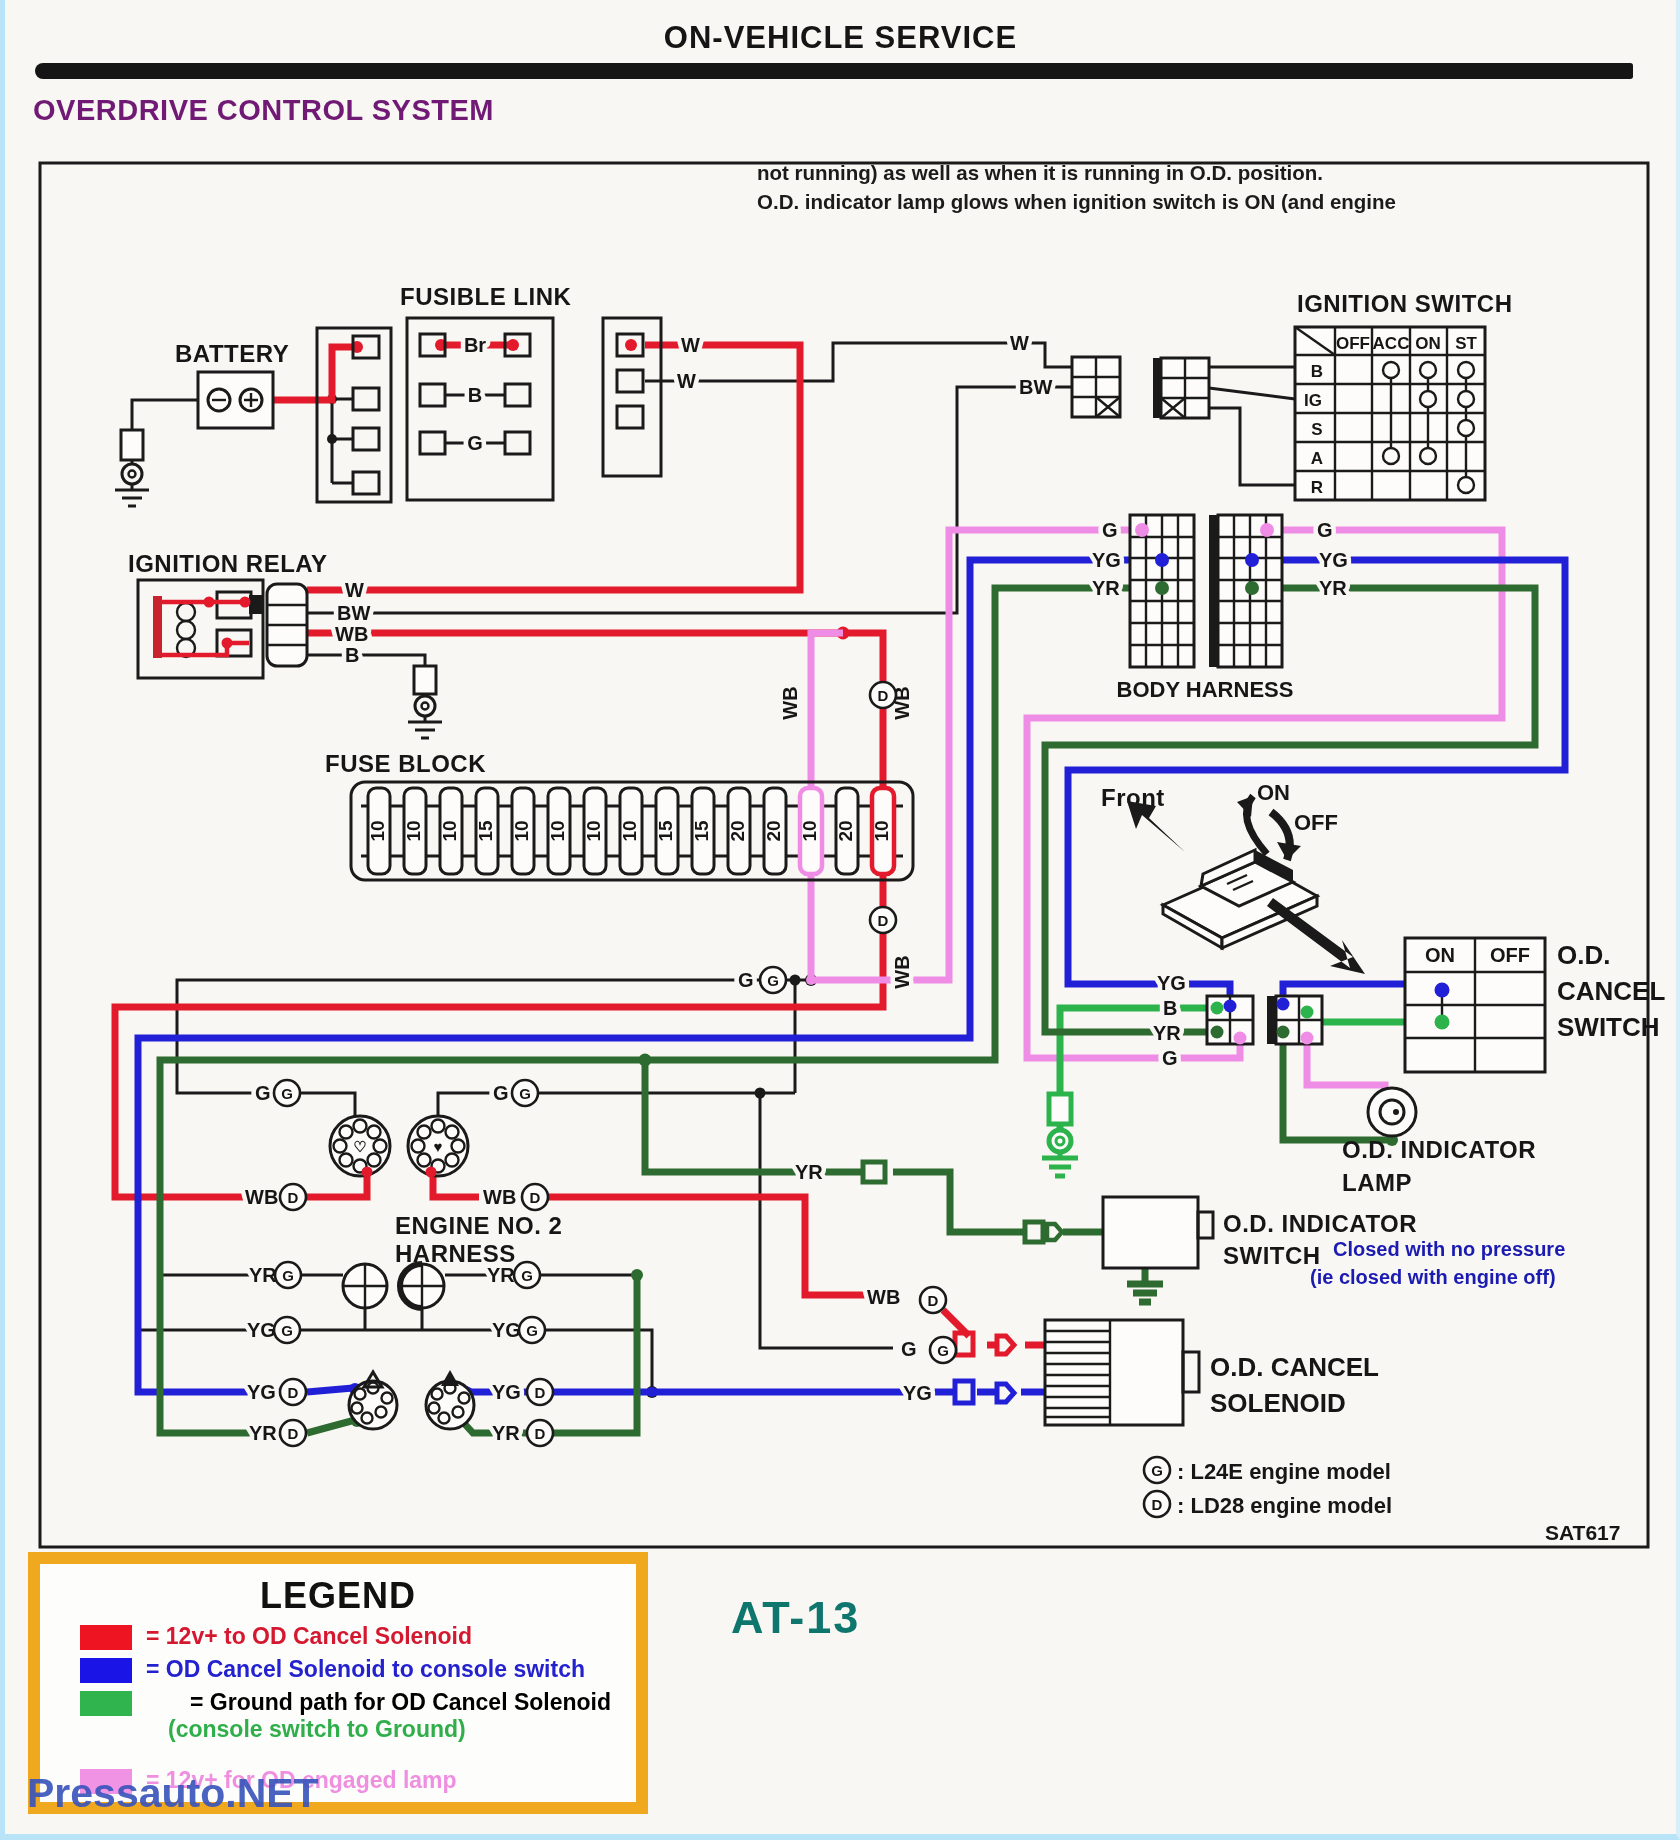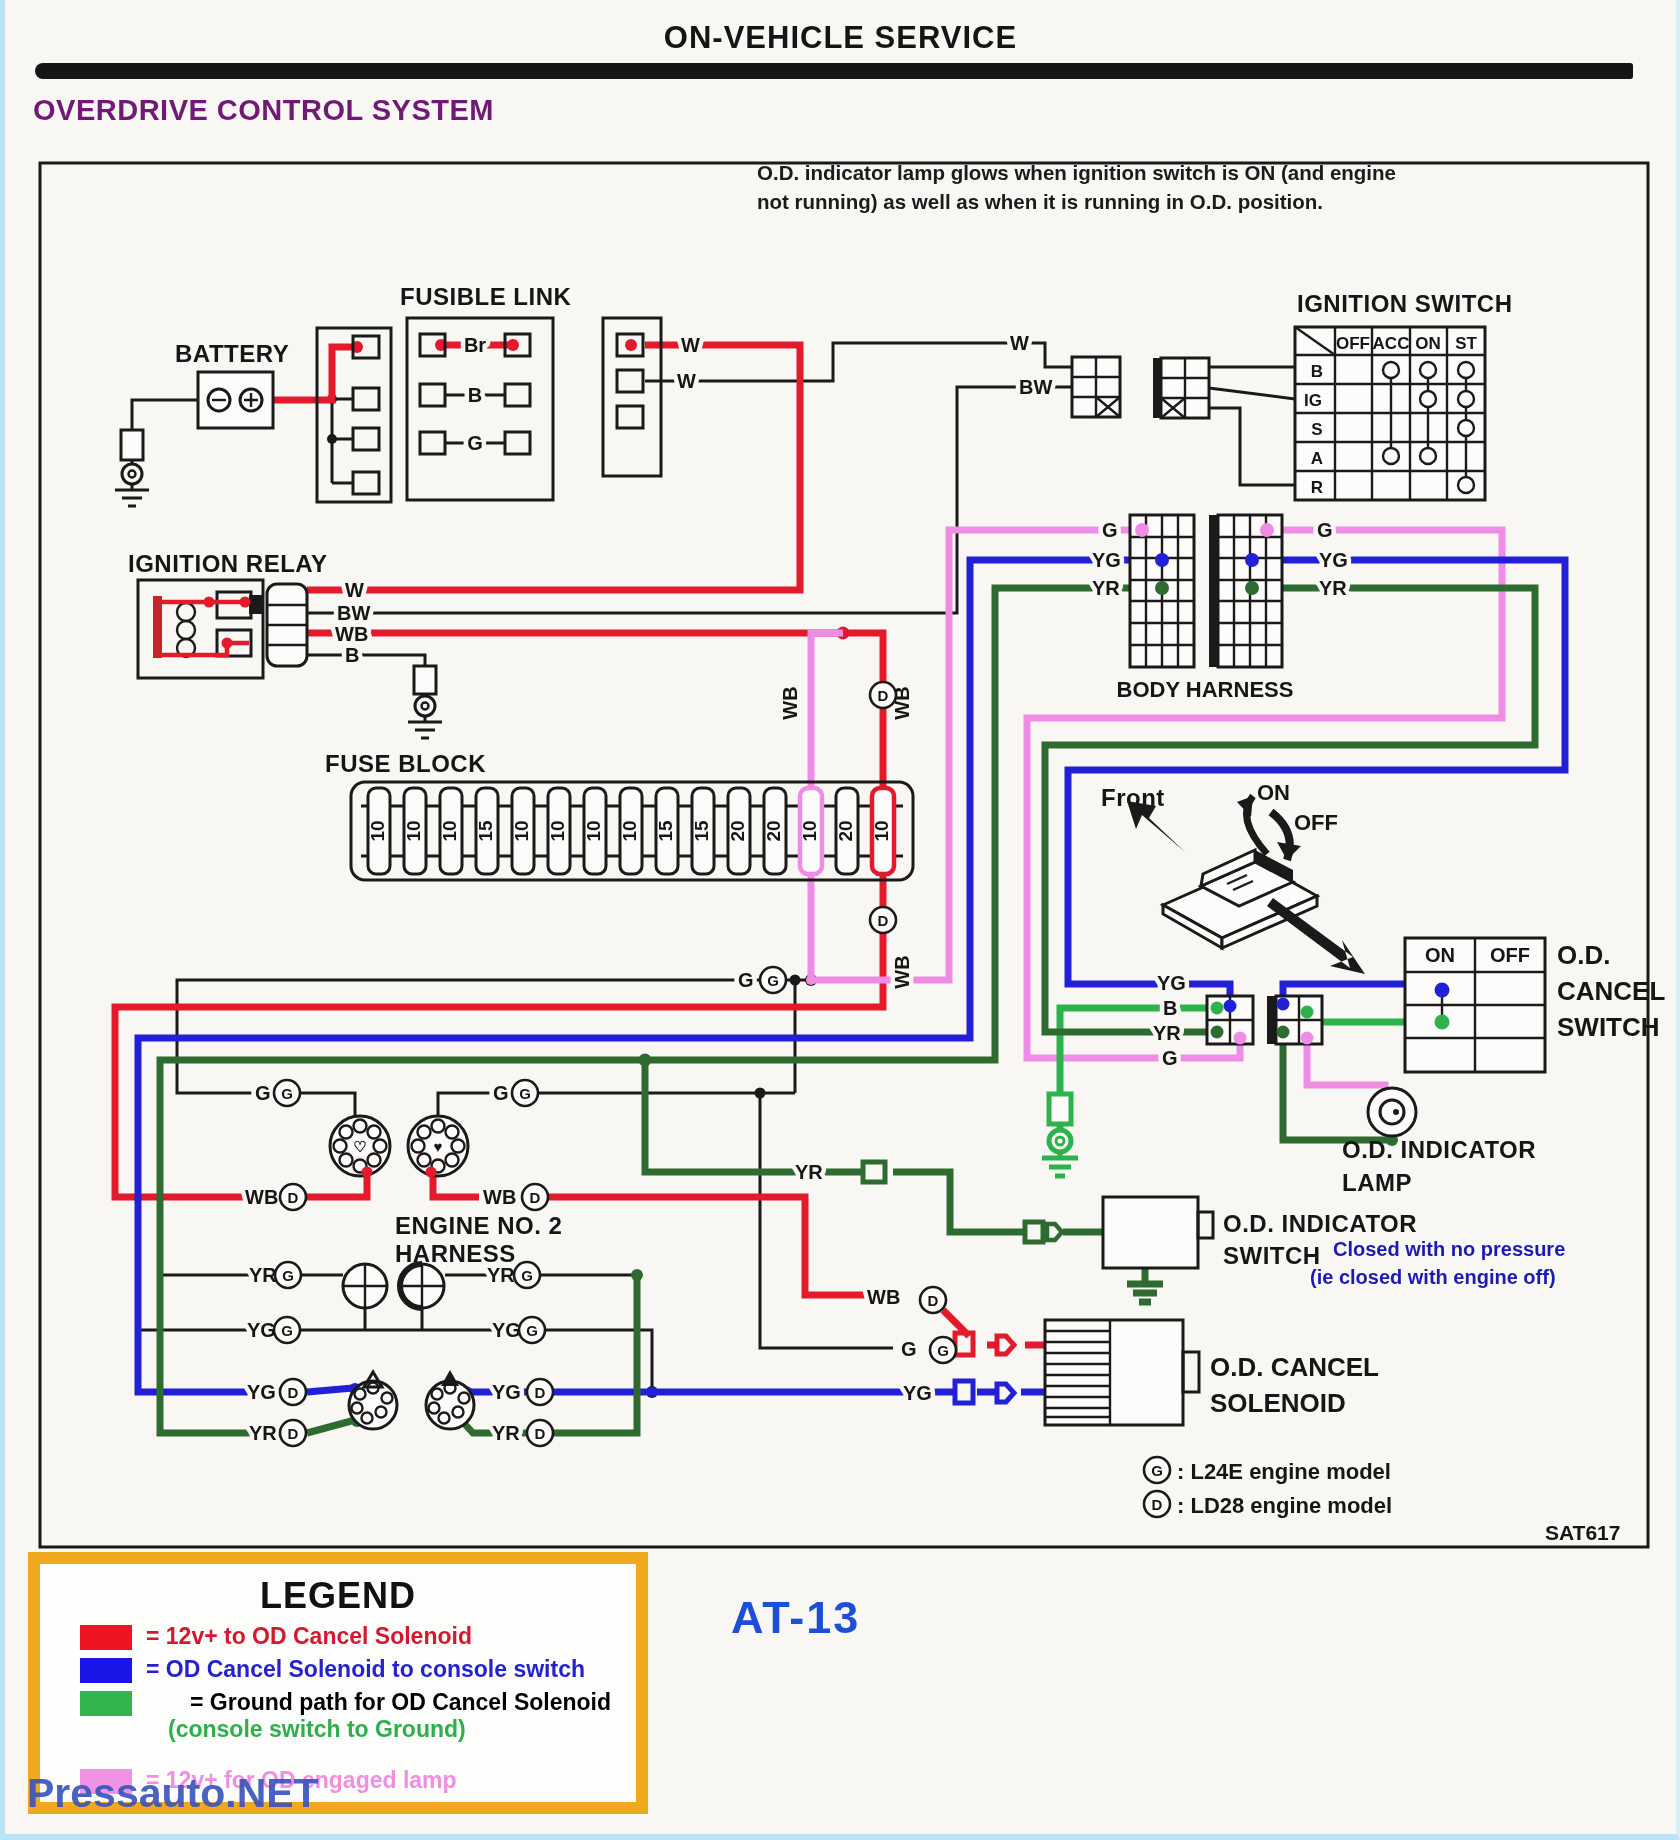--- a/index.html
+++ b/index.html
@@ -4,21 +4,21 @@
 <style>
   html,body{margin:0;padding:0;}
   body{width:1680px;height:1840px;position:relative;background:#f8f7f3;
        font-family:"Liberation Sans",sans-serif;overflow:hidden;
        border-left:5px solid #b9e3f6;border-right:4px solid #d8eef9;border-bottom:6px solid #b9e3f6;box-sizing:border-box;}
   .abs{position:absolute;}
   #page-title{left:0;right:0;top:20px;text-align:center;font-size:31px;font-weight:bold;letter-spacing:1px;color:#151515;}
   #top-bar{left:30px;top:63px;width:1598px;height:16px;background:#151515;border-radius:9px 3px 3px 9px;}
   #section-title{left:28px;top:94px;font-size:29px;font-weight:bold;color:#701a75;letter-spacing:.5px;}
   #note{left:752px;top:158px;width:648px;font-size:20.5px;font-weight:bold;color:#1b1b1b;line-height:29px;}
-  #at13{left:726px;top:1592px;font-size:45px;font-weight:bold;color:#1d4ed8;letter-spacing:2px;}
+  #at13{left:726px;top:1592px;font-size:45px;font-weight:bold;color:#0f766e;letter-spacing:2px;}
   #watermark{left:22px;top:1770px;font-size:41px;font-weight:bold;color:#3b55bc;opacity:.92;z-index:30;}
   
   #legend{left:23px;top:1552px;width:620px;height:262px;background:#fdfdfb;border:12px solid #f0a91f;box-sizing:border-box;z-index:20;}
   #legend .lg-title{text-align:center;font-size:36px;font-weight:bold;color:#111;margin-top:11px;letter-spacing:1px;}
   .lg-row{display:flex;align-items:flex-end;margin:4px 0 0 40px;height:29px;}
   .lg-sw{width:52px;height:25px;margin-right:14px;flex:0 0 auto;}
   .lg-tx{font-size:23px;font-weight:bold;white-space:nowrap;}
   .lg-sub{margin-left:128px;font-size:23px;font-weight:bold;height:29px;}
   .lg-gap{height:16px;}
   
@@ -47,22 +47,22 @@
   .cc{fill:#fdfcfa;stroke:#1a1a1a;stroke-width:2.6;}  
   .pin{fill:#fdfcfa;stroke:#1a1a1a;stroke-width:2.4;}
 </style>
 </head>
 <body>
 
 <div class="abs" id="page-title">ON-VEHICLE SERVICE</div>
 <div class="abs" id="top-bar"></div>
 <div class="abs" id="section-title">OVERDRIVE CONTROL SYSTEM</div>
 <div class="abs" id="note">
+  <span style="display:block">not running) as well as when it is running in O.D. position.</span>
   <span style="display:block">O.D. indicator lamp glows when ignition switch is ON (and engine</span>
-  <span style="display:block">not running) as well as when it is running in O.D. position.</span>
 </div>
 
 <svg class="abs" style="left:0;top:0" width="1680" height="1840" viewBox="0 0 1680 1840">
 
   <rect x="35" y="163" width="1608" height="1384" class="bx" stroke-width="3.5"></rect>
 
   <g>
     <path class="wk" d="M213,400 H127 V430"></path>
     <path class="wk" d="M327,400 V483 M327,399 H348 M327,439 H348 M327,483 H348"></path>
     <path class="wk" d="M440,395 H500 M440,443 H500"></path>

